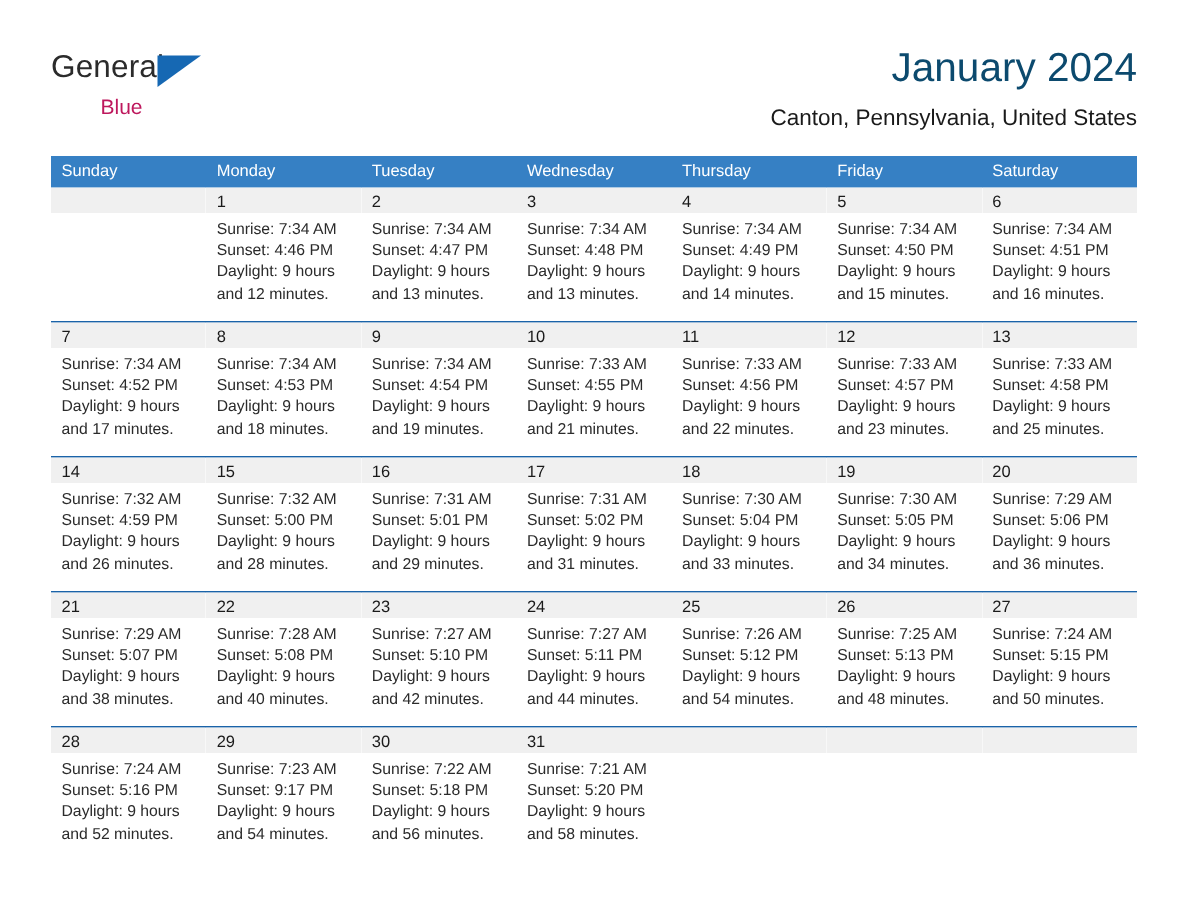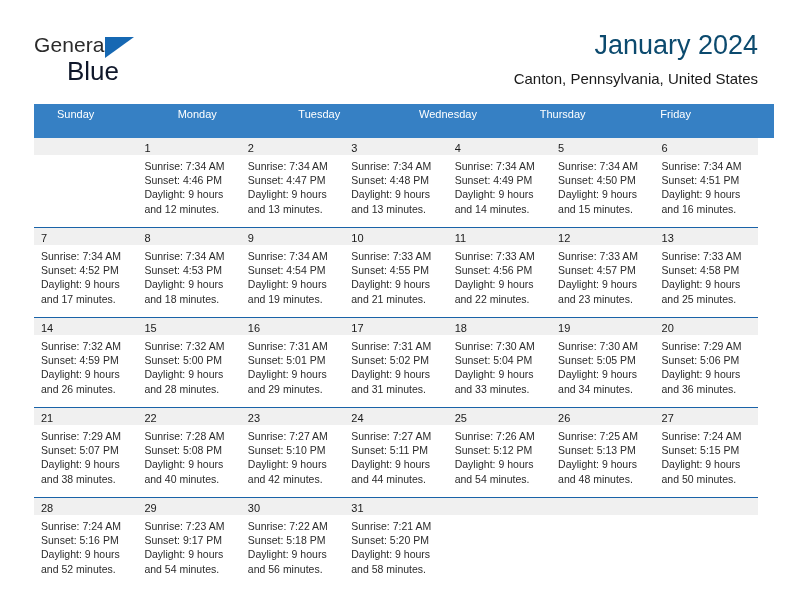--- a/index.html
+++ b/index.html
@@ -53,22 +53,22 @@
     top: 5px;
     width: 0;
     height: 0;
     border-left: 29px solid #1668b3;
     border-bottom: 21px solid transparent;
   }
   .logo-blue {
     position: absolute;
     left: 33px;
     top: 26px;
-    font-size: 26px;
-    color: #0f172a;
+    font-size: 14px;
+    color: #be185d;
     line-height: 26px;
   }
 
   .title-block {
     position: absolute;
     right: 0;
     top: 0;
     text-align: right;
   }
   .cal-title {
@@ -91,22 +91,21 @@
     position: absolute;
     left: 34px;
     top: 104px;
     width: 724px;
   }
 
   .weekday-row {
     display: flex;
     width: 100%;
     background: #3680c4;
-    height: 34px;
-    padding-left: 16px;
+    height: 21px;
   }
   .weekday-cell {
     flex: 1 1 0;
     color: #ffffff;
     font-size: 11px;
     line-height: 21px;
     padding-left: 7px;
     box-sizing: border-box;
     white-space: nowrap;
     overflow: hidden;
@@ -175,20 +174,21 @@
 
   <div class="calendar">
 
     <div class="weekday-row">
       <div class="weekday-cell">Sunday</div>
       <div class="weekday-cell">Monday</div>
       <div class="weekday-cell">Tuesday</div>
       <div class="weekday-cell">Wednesday</div>
       <div class="weekday-cell">Thursday</div>
       <div class="weekday-cell">Friday</div>
+      <div class="weekday-cell">Saturday</div>
     </div>
 
     <div id="weeks-container">
         <div class="week-row first">
           <div class="day-cell empty">
             <div class="day-number-band"><span class="day-number"></span></div>
           </div>
           <div class="day-cell">
             <div class="day-number-band"><span class="day-number">1</span></div>
             <div class="day-body">

